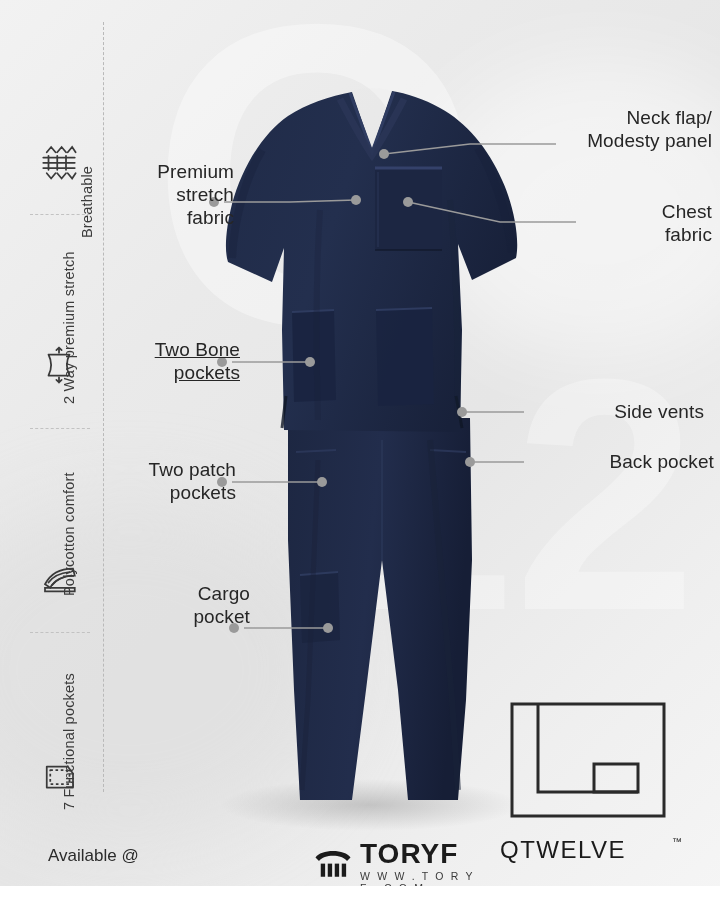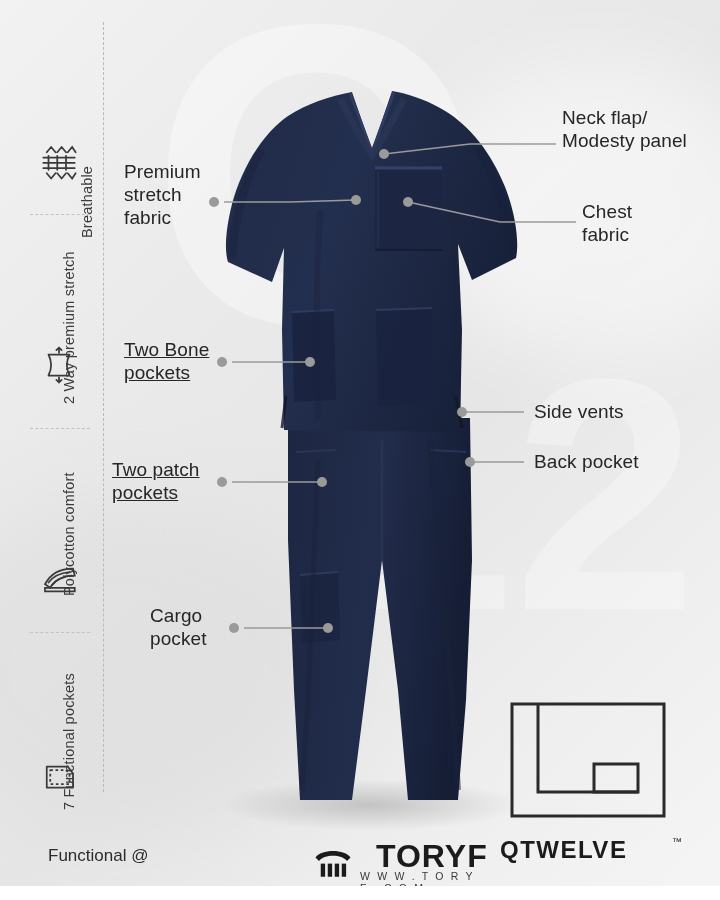--- a/index.html
+++ b/index.html
@@ -101,22 +101,22 @@
   }
 
   
   .callout {
     position: absolute;
     font-size: 19px;
     line-height: 1.22;
     color: #262626;
     letter-spacing: 0.1px;
   }
-  .callout.right { text-align: left; }
-  .callout.left  { text-align: left; }
+  .callout.right { text-align: right; }
+  .callout.left  { text-align: right; }
 
   svg.lines {
     position: absolute;
     left: 0; top: 0;
     width: 720px; height: 900px;
     pointer-events: none;
   }
 
   
   .garment { position: absolute; left: 0; top: 0; width: 720px; height: 900px; }
@@ -146,41 +146,41 @@
   }
   .toryf {
     position: absolute;
     left: 312px;
     top: 16px;
     width: 175px;
     height: 56px;
   }
   .toryf-word {
     position: absolute;
-    left: 64px;
+    left: 48px;
     top: 4px;
-    font-size: 32px;
+    font-size: 28px;
     font-weight: bold;
     letter-spacing: 1px;
     color: #1b1b1b;
   }
   .toryf-url {
     position: absolute;
     left: 48px;
     top: 36px;
     font-size: 10.5px;
     letter-spacing: 2.2px;
     color: #3a3a3a;
   }
   .qtwelve {
     position: absolute;
     left: 500px;
     top: 18px;
     font-size: 24px;
-    font-weight: bold;
+    font-weight: normal;
     letter-spacing: 1.5px;
     color: #1b1b1b;
   }
   .qtm {
     position: absolute;
     left: 672px;
     top: 18px;
     font-size: 10px;
     color: #1b1b1b;
   }
@@ -336,23 +336,23 @@
   <div class="callout right" style="left: 582px; top: 200px; width: 130px; white-space: pre-line;">Chest
 fabric</div>
   <div class="callout right" style="left:534px; top:450px; width:180px;">Back pocket</div>
   <div class="callout right" style="left:534px; top:400px; width:170px;">Side vents</div>
 
   <div class="callout left" style="left: 124px; top: 160px; width: 110px; white-space: pre-line;">Premium
 stretch
 fabric</div>
   <div class="callout left" style="left: 124px; top: 338px; width: 116px; white-space: pre-line; text-decoration: underline;">Two Bone
 pockets</div>
-  <div class="callout left" style="left: 112px; top: 458px; width: 124px; white-space: pre-line; text-decoration: underline;">Two patch
+  <div class="callout left" style="left: 112px; top: 458px; width: 124px; white-space: pre-line;">Two patch
 pockets</div>
-  <div class="callout left" style="left: 150px; top: 604px; width: 100px; white-space: pre-line;">Cargo
+  <div class="callout left" style="left: 150px; top: 582px; width: 100px; white-space: pre-line;">Cargo
 pocket</div>
 
   <div class="rail">
     <div class="rail-divider"></div>
 
     <div class="rail-item" style="top:18px; height:186px;">
       <div class="rail-label" style="left:78px; top:20px;">Breathable</div>
       <svg class="rail-icon" style="top:122px;" viewBox="0 0 48 48">
         <g stroke="#3a3a3a" stroke-width="2" fill="none" stroke-linecap="round">
           <path d="M10 14 l5 -6 l5 6 M22 14 l5 -6 l5 6 M34 14 l5 -6 l4 6"></path>
@@ -401,21 +401,21 @@
 
   <svg class="qlogo" viewBox="0 0 160 120">
     <g stroke="#2a2a2a" stroke-width="3" fill="none">
       <rect x="4" y="4" width="152" height="112"></rect>
       <path d="M30 4 V92 H130"></path>
       <rect x="86" y="64" width="44" height="28"></rect>
     </g>
   </svg>
 
   <div class="footer">
-    <div class="footer-available">Functional @</div>
+    <div class="footer-available">Available @</div>
 
     <div class="toryf">
       <svg viewBox="0 0 48 48" style="position:absolute;left:0;top:6px;width:42px;height:42px;">
         <g fill="#1b1b1b">
           <path d="M4 20 C10 10 38 10 44 20 L40 24 C34 16 14 16 8 24 Z"></path>
           <rect x="10" y="27" width="5" height="15"></rect>
           <rect x="18" y="27" width="5" height="15"></rect>
           <rect x="26" y="27" width="5" height="15"></rect>
           <rect x="34" y="27" width="5" height="15"></rect>
         </g>

